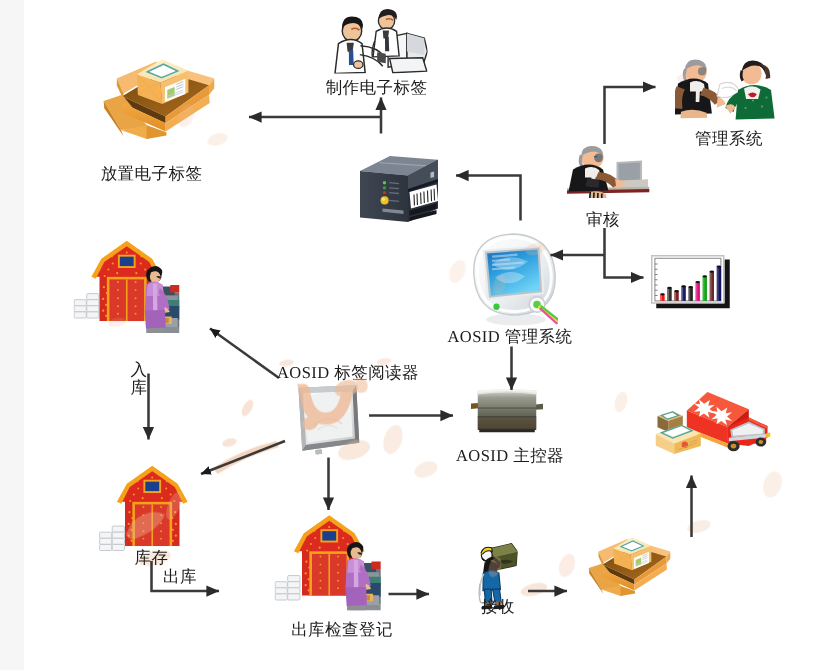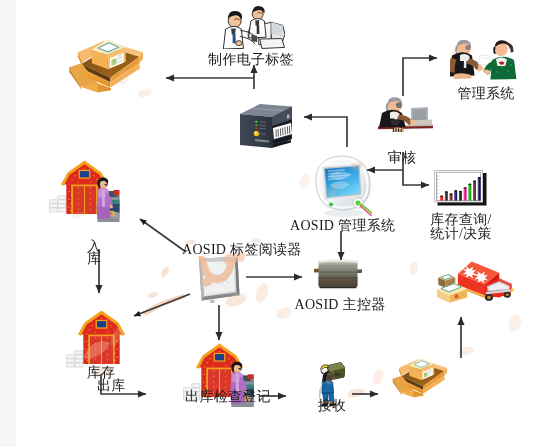--- a/index.html
+++ b/index.html
@@ -5,21 +5,21 @@
 <style>
   html,body{margin:0;padding:0;}
   body{
     width:560px;height:447px;background:#ffffff;
     font-family:"Liberation Serif", serif;
     overflow:hidden;position:relative;
   }
   #stage{position:absolute;left:0;top:0;width:560px;height:447px;background:#fff;}
   .leftband{position:absolute;left:0;top:0;width:16px;height:447px;background:#f6f6f6;}
   .cap{
-    position:absolute;color:#1b1b1b;font-size:14px;line-height:11px;
+    position:absolute;color:#1b1b1b;font-size:11px;line-height:11px;
     font-family:"Liberation Serif", serif;
     white-space:nowrap;letter-spacing:.3px;text-align:center;
   }
   .vcap{white-space:normal;width:11px;line-height:12px;letter-spacing:0;}
   svg{display:block;overflow:visible;}
   .lines{position:absolute;left:0;top:0;width:560px;height:447px;pointer-events:none;}
 </style>
 </head>
 <body>
 
@@ -674,29 +674,26 @@
       <path d="M341,231 L341,260" marker-end="url(#ah)"></path>
 
       <path d="M259,396 L286,396" marker-end="url(#ah)"></path>
 
       <path d="M352,394 L378,394" marker-end="url(#ah)"></path>
 
       <path d="M461,358 L461,317" marker-end="url(#ah)"></path>
     </g>
   </svg>
 
+  <div class="cap" style="left:51px;top:111px;width:100px">放置电子标签</div>
   <div class="cap" style="left:201px;top:54px;width:100px">制作电子标签</div>
   <div class="cap" style="left:446px;top:88px;width:80px">管理系统</div>
-  <div class="cap" style="left:382px;top:152px;width:40px">审核</div>
+  <div class="cap" style="left:382px;top:142px;width:40px">审核</div>
   <div class="cap" style="left:290px;top:220px;width:100px">AOSID 管理系统</div>
-  <div class="cap" style="left:421px;top:213px;width:80px;line-height:14px">
-    <div>库存查询/</div>
-    <div>统计/决策</div>
-  </div>
   <div class="cap" style="left:182px;top:244px;width:100px">AOSID 标签阅读器</div>
   <div class="cap" style="left:290px;top:299px;width:100px">AOSID 主控器</div>
   <div class="cap" style="left:81px;top:367px;width:40px">库存</div>
-  <div class="cap" style="left:178px;top:391px;width:100px">出库检查登记</div>
+  <div class="cap" style="left:178px;top:415px;width:100px">出库检查登记</div>
   <div class="cap" style="left:312px;top:400px;width:40px">接收</div>
 
   <div class="cap vcap" style="left:87px;top:241px">入库</div>
-  <div class="cap" style="left:97px;top:380px;width:24px">出库</div>
+  <div class="cap" style="left:108px;top:380px;width:24px">出库</div>
 </div>
 
 </body></html>

